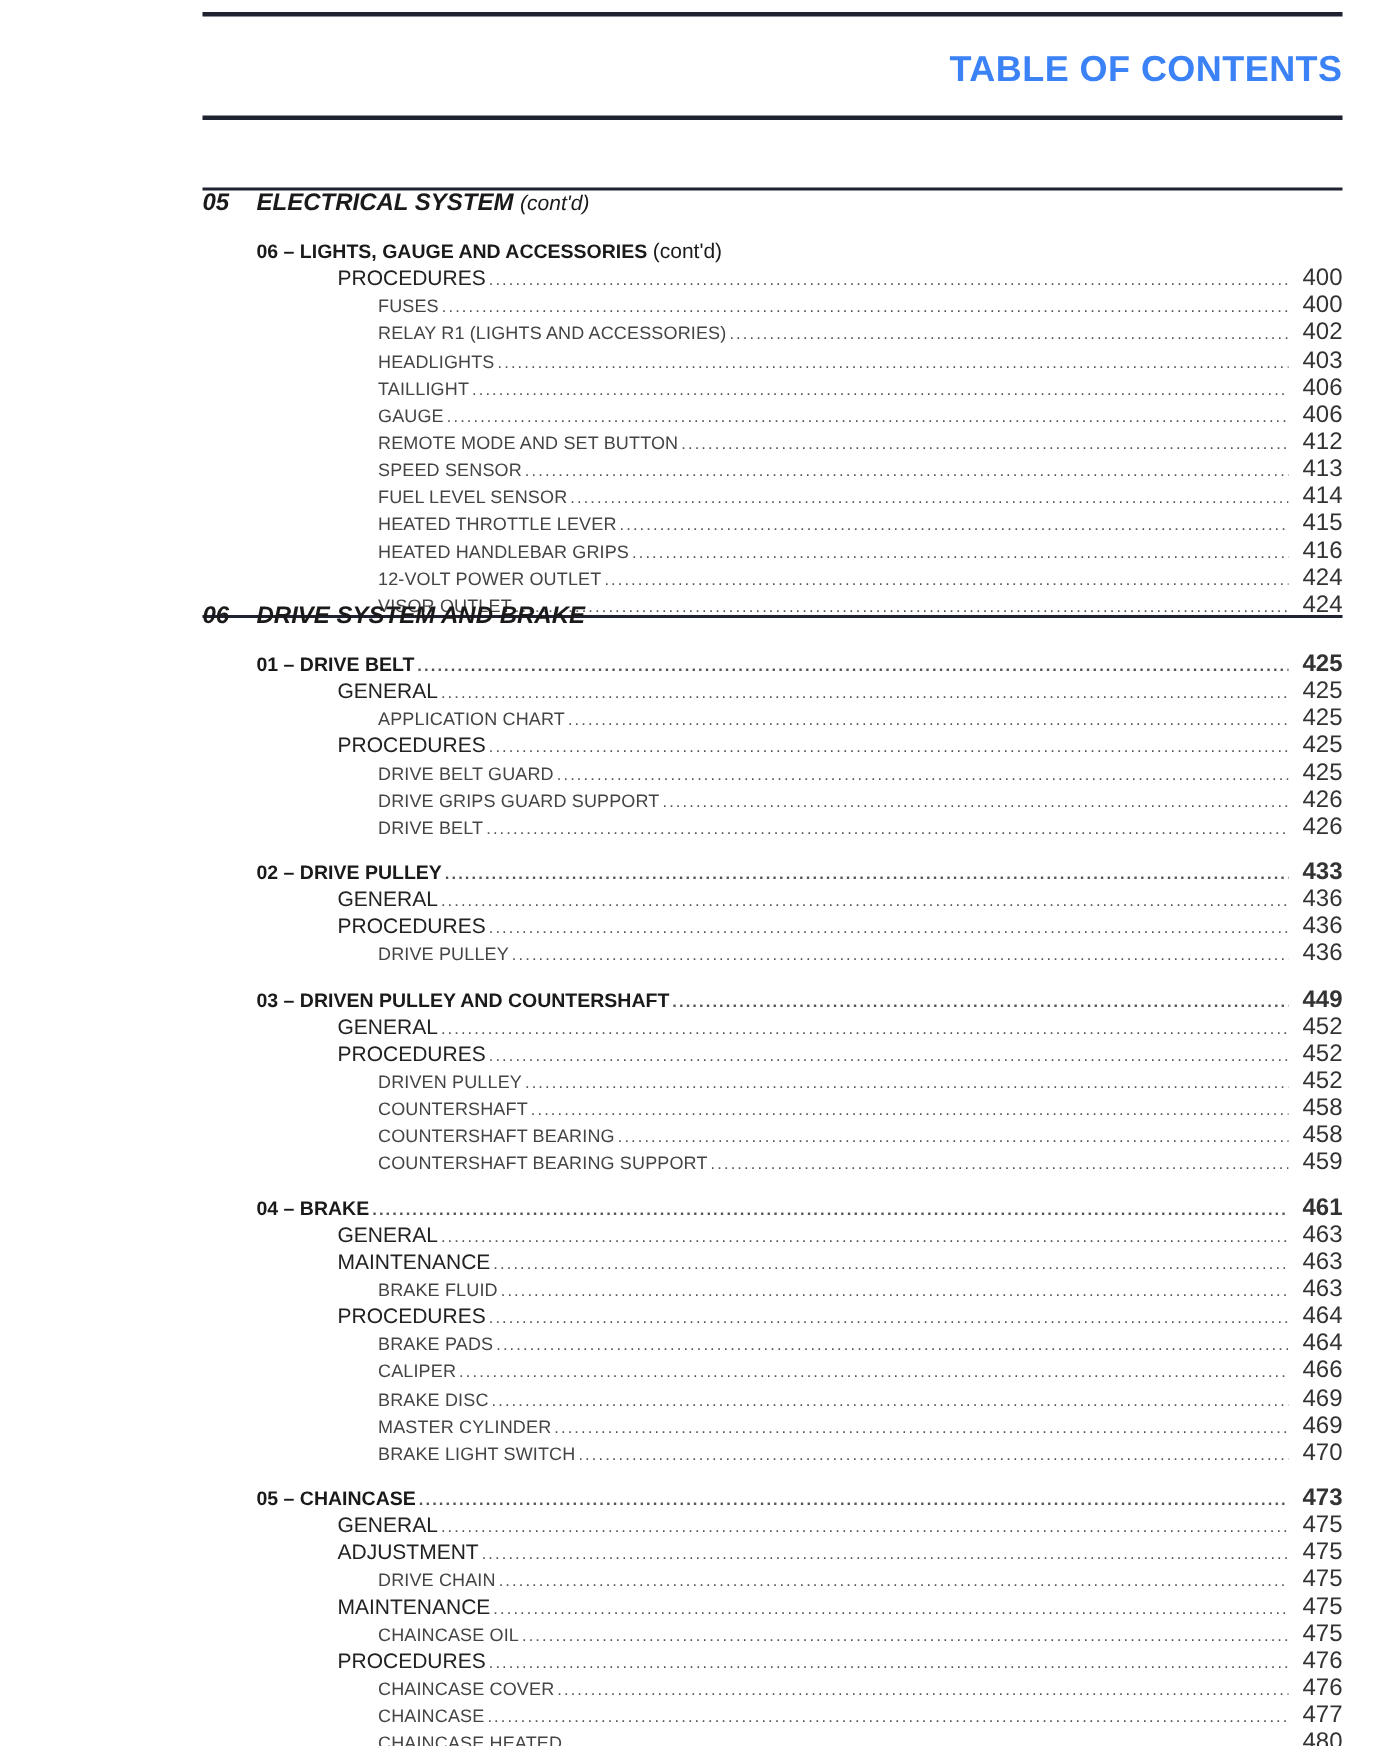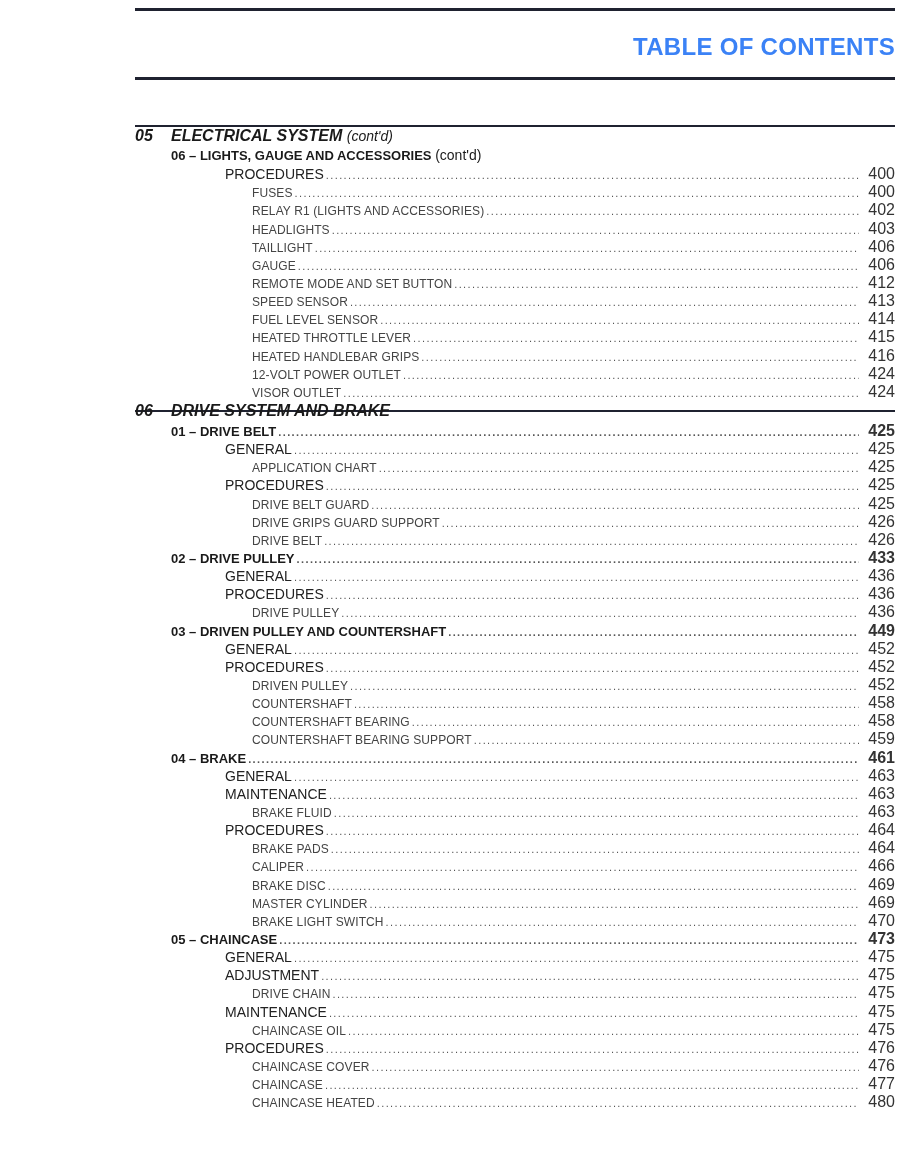--- a/index.html
+++ b/index.html
@@ -11,21 +11,21 @@
            letter-spacing: 0.3px; color: #3b82f6; }
   .toc { position: absolute; left: 135px; width: 760px; }
   .chapter-head { height: 20px; font-size: 16px; font-weight: bold; color: #1a1a1a; white-space: nowrap; font-style: italic; }
   .chapter-head .num { display: inline-block; width: 36px; }
   .chapter-head .cont { font-weight: normal; font-size: 14px; }
   .row { display: flex; align-items: baseline; height: 18.15px; white-space: nowrap; }
   .row .label { flex: 0 0 auto; }
   .row .leader { flex: 1 1 auto; overflow: hidden; color: #555; font-size: 11px; letter-spacing: 1.4px; margin: 0 6px 0 2px; }
   .row .leader::after { content: "..............................................................................................................................................................................................................................................................."; }
   .row .page { flex: 0 0 auto; width: 30px; text-align: right; font-size: 16px; color: #333; }
-  .lvl1 { padding-left: 36px; font-weight: bold; font-size: 13px; color: #1a1a1a; }
+  .lvl1 { padding-left: 36px; font-weight: bold; font-size: 13px; color: #1a1a1a; margin-top: 12px; }
   .lvl1 .cont { font-weight: normal; font-size: 14px; }
   .lvl2 { padding-left: 90px; font-size: 14px; color: #222; }
   .lvl3 { padding-left: 117px; font-size: 12px; color: #444; }
   .lvl3 .label { letter-spacing: 0.1px; }
 </style>
 </head>
 <body>
 
 <div class="rule" style="top:8px;"></div>
 <div class="title">TABLE OF CONTENTS</div>

